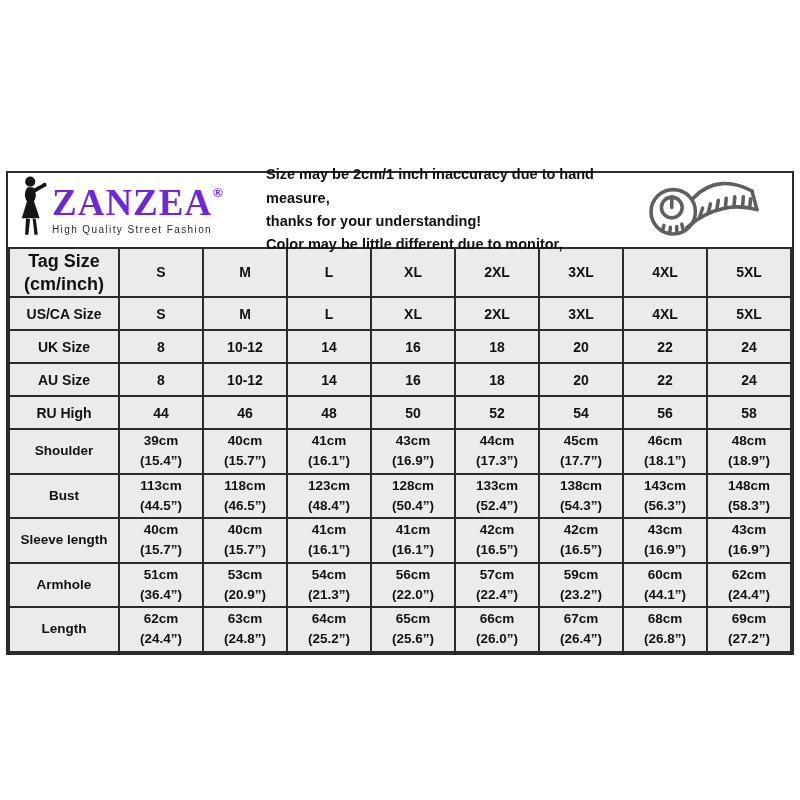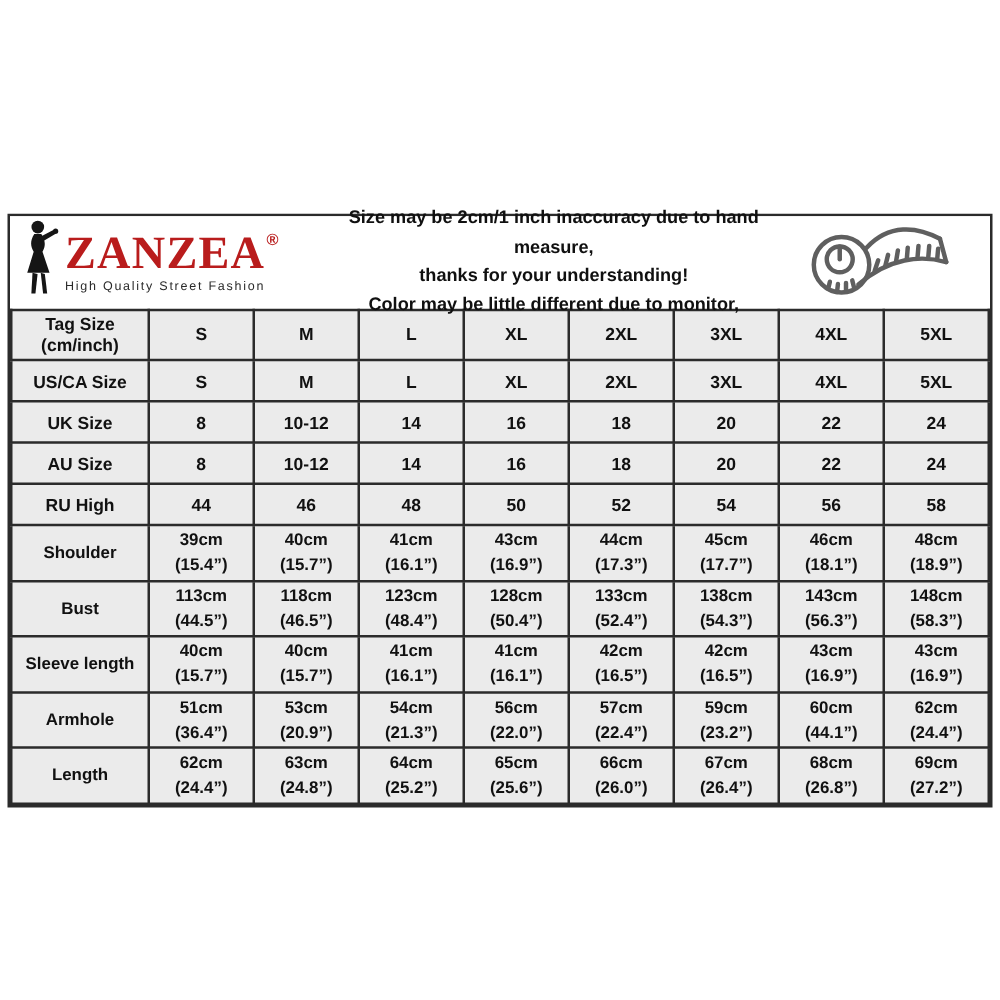--- a/index.html
+++ b/index.html
@@ -10,35 +10,35 @@
   }
   .sheet {
     position:absolute; left:6px; top:171px; width:788px;
     border:2px solid #2b2b2b; background:#fff;
   }
   
   .band { display:flex; align-items:center; height:74px; padding:2px 8px 2px 4px; background:#fff; }
   .logo { display:flex; align-items:center; width:250px; }
   .logo-figure { flex:0 0 auto; margin:0 0 2px 6px; }
   .logo-text { display:flex; flex-direction:column; margin-left:2px; }
-  .brand-line { font-family:"Liberation Serif", serif; font-weight:bold; font-size:37px; line-height:0.95; letter-spacing:1px; color:#b91c1c; white-space:nowrap; }
+  .brand-line { font-family:"Liberation Serif", serif; font-weight:bold; font-size:37px; line-height:0.95; letter-spacing:1px; color:#6d28d9; white-space:nowrap; }
   .brand-line sup { font-size:13px; font-family:"Liberation Sans",sans-serif; vertical-align:18px; margin-left:1px; }
   .tagline { font-size:10px; letter-spacing:1.4px; color:#2a2a2a; margin-top:3px; white-space:nowrap; }
-  .notice { flex:1; text-align:center; font-weight:bold; font-size:14.5px; line-height:1.62; color:#101010; padding:0 4px; }
+  .notice { flex:1; font-weight:bold; font-size:14.5px; line-height:1.62; color:#101010; padding:0 4px; }
   .tape { width:160px; display:flex; justify-content:center; align-items:center; }
   
   table.chart { width:100%; border-collapse:collapse; table-layout:fixed; }
   table.chart th, table.chart td {
     border:2px solid #2b2b2b; background:#ebebeb; text-align:center;
     vertical-align:middle; font-weight:bold; color:#111; padding:1px 2px;
   }
   tr.row-header th { height:40px; font-size:14px; line-height:1.25; }
   tr.row-size th, tr.row-size td { height:33px; font-size:14px; }
   tr.row-measure th, tr.row-measure td { height:43px; font-size:13.5px; line-height:1.5; }
-  .row-label-line { font-size:14px; }
+  .row-label-line { font-size:18px; }
 </style>
 </head>
 <body>
 
 <div class="sheet">
 
   <div class="band">
 
     <div class="logo">
       <span class="logo-figure">

